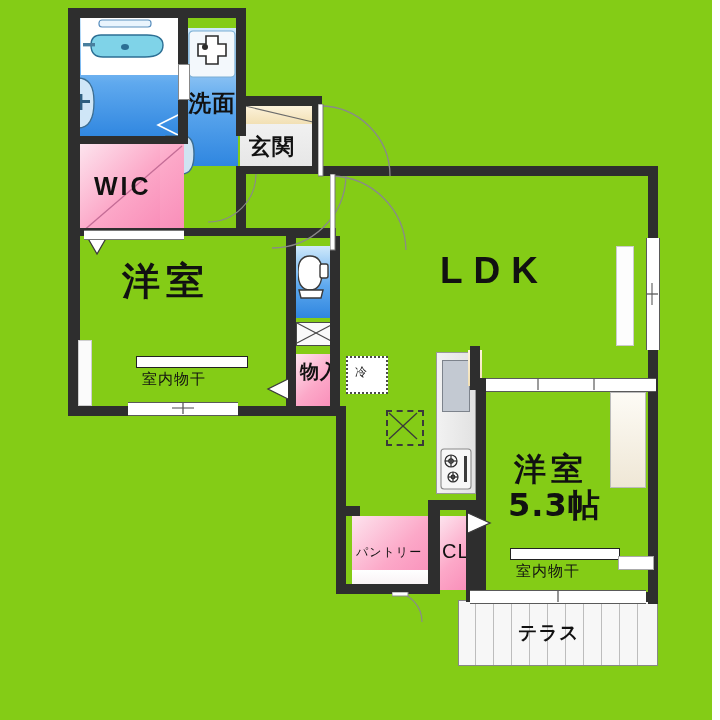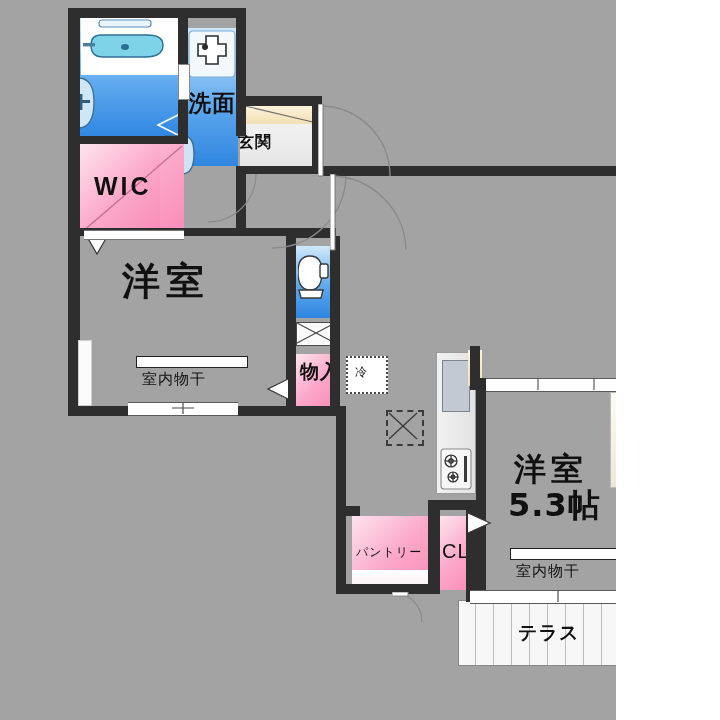--- a/index.html
+++ b/index.html
@@ -1,17 +1,17 @@
 <!DOCTYPE html>
 <html><head>
 <meta charset="utf-8">
 <style>
   html,body{margin:0;padding:0;background:#ffffff;}
   body{width:720px;height:720px;font-family:"Liberation Sans","DejaVu Sans",sans-serif;}
-  #plan{position:relative;width:616px;height:720px;background:#a3a3a3;overflow:hidden;}
+  #plan{position:relative;width:712px;height:720px;background:#84cc16;overflow:hidden;}
   .wall{position:absolute;background:#2e2e2e;}
   .room{position:absolute;}
   .lbl{position:absolute;color:#111;white-space:nowrap;letter-spacing:1px;}
   .jp{font-family:"DejaVu Sans","Liberation Sans",sans-serif;}
   .fillpink{background:linear-gradient(135deg,#fde4ee 0%,#fca8c8 55%,#f98cb8 100%);}
   .fillblue{background:linear-gradient(180deg,#cfe9fb 0%,#5fa9ee 55%,#2f86e0 100%);}
   .fillgrey{background:linear-gradient(180deg,#f4f4f4 0%,#e6e6e6 100%);}
   .fillcream{background:linear-gradient(180deg,#fdf4df 0%,#f2e0b4 100%);}
   .win{position:absolute;background:#ffffff;border-top:1.5px solid #5a5a5a;border-bottom:1.5px solid #5a5a5a;}
   .winv{position:absolute;background:#ffffff;border-left:1.5px solid #5a5a5a;border-right:1.5px solid #5a5a5a;}
@@ -65,21 +65,21 @@
   <svg style="position:absolute;left:80px;top:144px;" width="104" height="90">
     <line x1="2" y1="88" x2="102" y2="2" stroke="#c46c96" stroke-width="1.3"></line>
   </svg>
   <div class="lbl" style="left:94px;top:172px;font-size:25px;font-weight:700;letter-spacing:3px;">WIC</div>
 
   <div class="room fillgrey" style="left:240px;top:110px;width:78px;height:58px;"></div>
   <div class="room fillcream" style="left:240px;top:104px;width:78px;height:20px;"></div>
   <svg style="position:absolute;left:240px;top:104px;" width="78" height="20">
     <line x1="1" y1="1" x2="77" y2="19" stroke="#6b6b6b" stroke-width="1.1"></line>
   </svg>
-  <div class="lbl jp" style="left:238px;top:132px;font-size:16px;font-weight:700;">玄関</div>
+  <div class="lbl jp" style="left:249px;top:132px;font-size:22px;font-weight:700;">玄関</div>
 
   <div class="room fillblue" style="left:296px;top:246px;width:40px;height:72px;"></div>
   <svg style="position:absolute;left:298px;top:250px;" width="38" height="66">
     <path d="M12 6 q12 0 12 16 q0 18 -12 18 q-12 0 -12 -18 q0 -16 12 -16 z" fill="#ffffff" stroke="#3a3a3a" stroke-width="1.4"></path>
     <rect x="22" y="14" width="8" height="14" rx="2" fill="#ffffff" stroke="#3a3a3a" stroke-width="1.4"></rect>
     <path d="M1 40 h24 l-2 8 h-20 z" fill="#ffffff" stroke="#3a3a3a" stroke-width="1.4"></path>
   </svg>
 
   <div style="position:absolute;left:296px;top:322px;width:40px;height:22px;background:#fafafa;border:1.4px solid #4a4a4a;"></div>
   <svg style="position:absolute;left:296px;top:322px;" width="40" height="22">
@@ -119,20 +119,21 @@
   <div class="lbl jp" style="left:355px;top:364px;font-size:12px;">冷</div>
 
   <div class="dash" style="left:386px;top:410px;width:34px;height:32px;"></div>
   <svg style="position:absolute;left:386px;top:410px;" width="34" height="32">
     <line x1="3" y1="3" x2="31" y2="29" stroke="#3a3a3a" stroke-width="1.3"></line>
     <line x1="31" y1="3" x2="3" y2="29" stroke="#3a3a3a" stroke-width="1.3"></line>
   </svg>
 
   <div class="lbl jp" style="left:122px;top:256px;font-size:38px;font-weight:700;letter-spacing:6px;">洋室</div>
 
+  <div class="lbl" style="left:440px;top:250px;font-size:37px;font-weight:700;letter-spacing:11px;">LDK</div>
 
   <div class="lbl jp" style="left:514px;top:448px;font-size:32px;font-weight:700;letter-spacing:5px;">洋室</div>
   <div class="lbl jp" style="left:508px;top:484px;font-size:32px;font-weight:700;letter-spacing:1px;">5.3帖</div>
 
   <div class="hanger" style="left:136px;top:356px;width:110px;height:10px;"></div>
   <div class="lbl jp" style="left:142px;top:370px;font-size:15px;">室内物干</div>
 
   <div class="hanger" style="left:510px;top:548px;width:108px;height:10px;"></div>
   <div class="lbl jp" style="left:516px;top:562px;font-size:15px;">室内物干</div>
 

